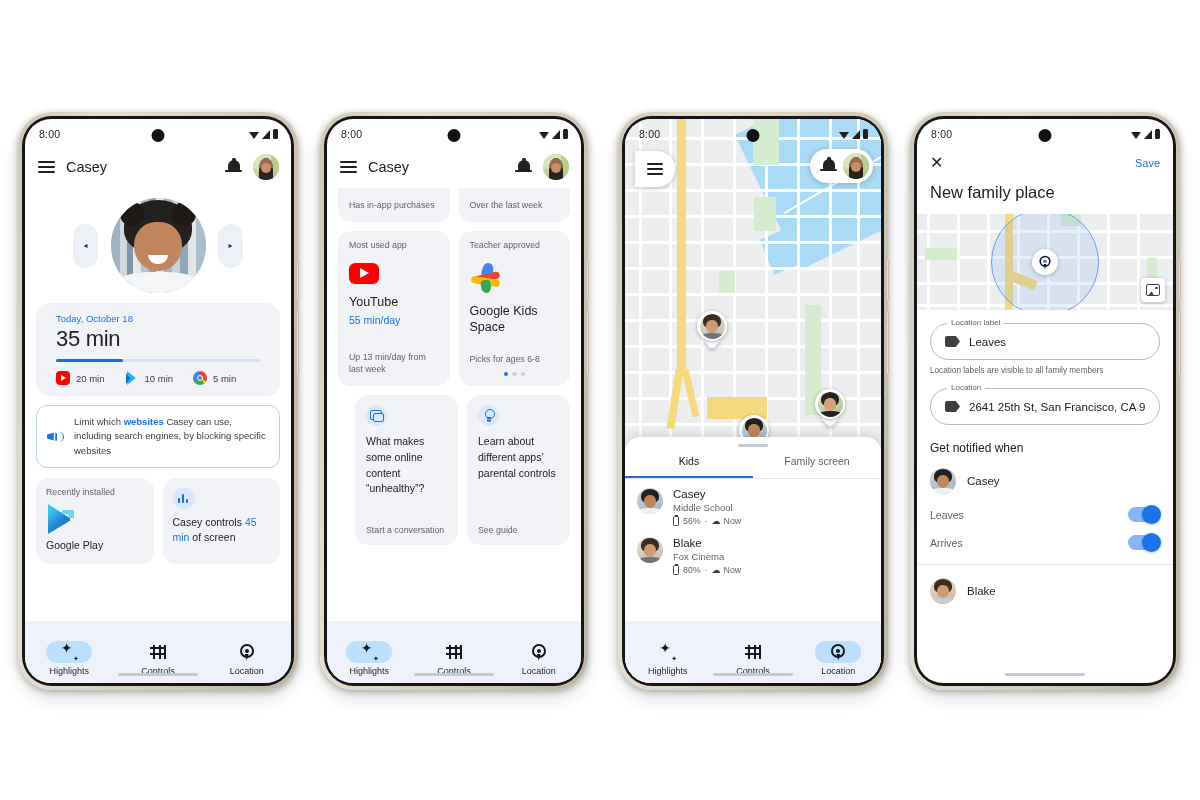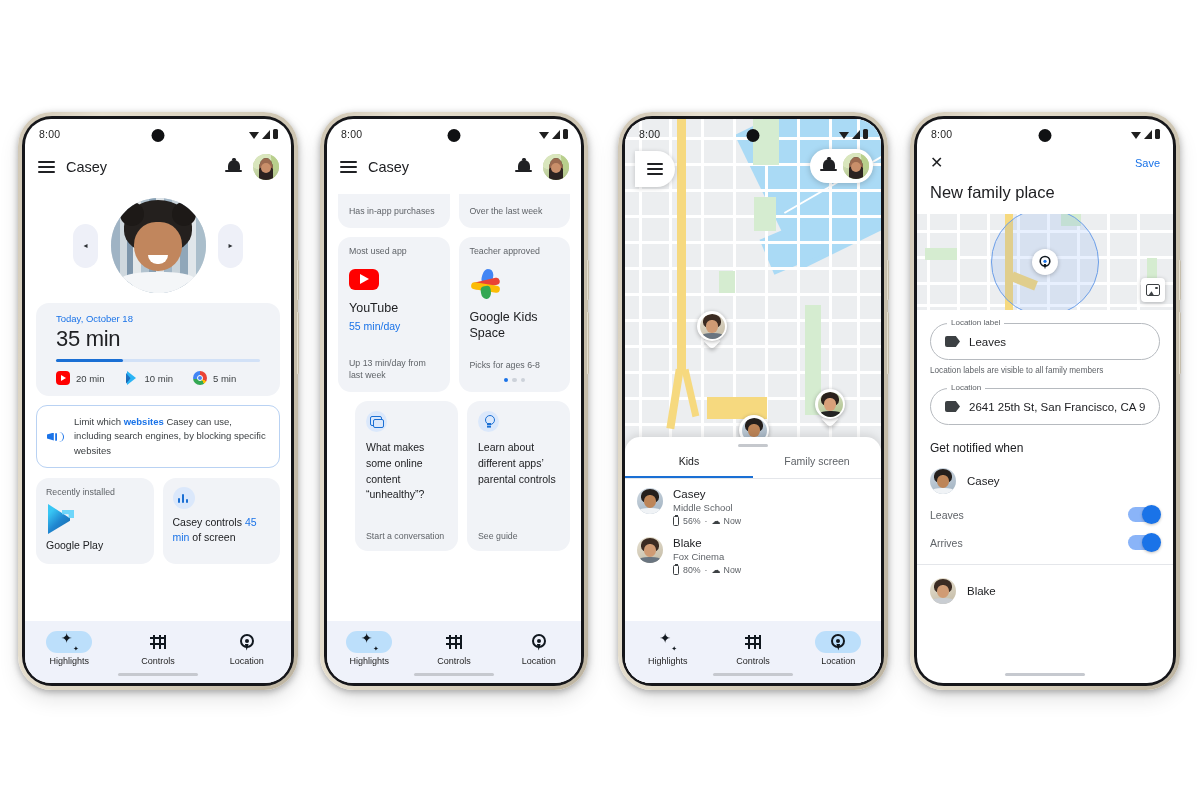--- a/index.html
+++ b/index.html
@@ -197,21 +197,21 @@
   .stat-ic i { position:absolute; bottom:6px; width:2.4px; background:#1a6fd4; border-radius:1px; }
   .stat-ic i:nth-child(1){ left:5.5px; height:5px; }
   .stat-ic i:nth-child(2){ left:9.5px; height:9px; }
   .stat-ic i:nth-child(3){ left:13.5px; height:3.5px; }
   .stat-text { font-size: 10.5px; color:#202124; line-height:1.45; }
   .stat-text b { color:#1a73e8; font-weight:400; }
 
   
   .bottomnav {
     position:absolute; left:0; right:0; bottom:0; height: 62px;
-    background:#eff2fa; display:flex; align-items:flex-start; padding-top: 10px; z-index:25;
+    background:#eff2fa; display:flex; align-items:flex-start; padding-top: 20px; z-index:25;
   }
   .navitem { flex:1; display:flex; flex-direction:column; align-items:center; gap:3px; cursor:pointer; }
   .navpill {
     width: 46px; height: 22px; border-radius: 12px; display:flex;
     align-items:center; justify-content:center;
   }
   .navpill.active { background:#bcdffb; }
   .navlabel { font-size: 9px; color:#1f1f1f; }
   .home-ind {
     position:absolute; bottom: 7px; left:50%; transform:translateX(-50%);
@@ -574,21 +574,21 @@
           </div>
         <div class="appbar-title">Casey</div>
         <div class="bell">
             <em></em>
           </div>
         <div class="avatar parent">
             <div class="face"></div>
           </div>
       </div>
 
-      <div class="scroll" style="margin-top:8px">
+      <div class="scroll" style="margin-top:2px">
         <div class="p2-cut">
           <div class="card">
             <span>Has in-app purchases</span>
           </div>
           <div class="card">
             <span>Over the last week</span>
           </div>
         </div>
 
         <div class="p2-big">

